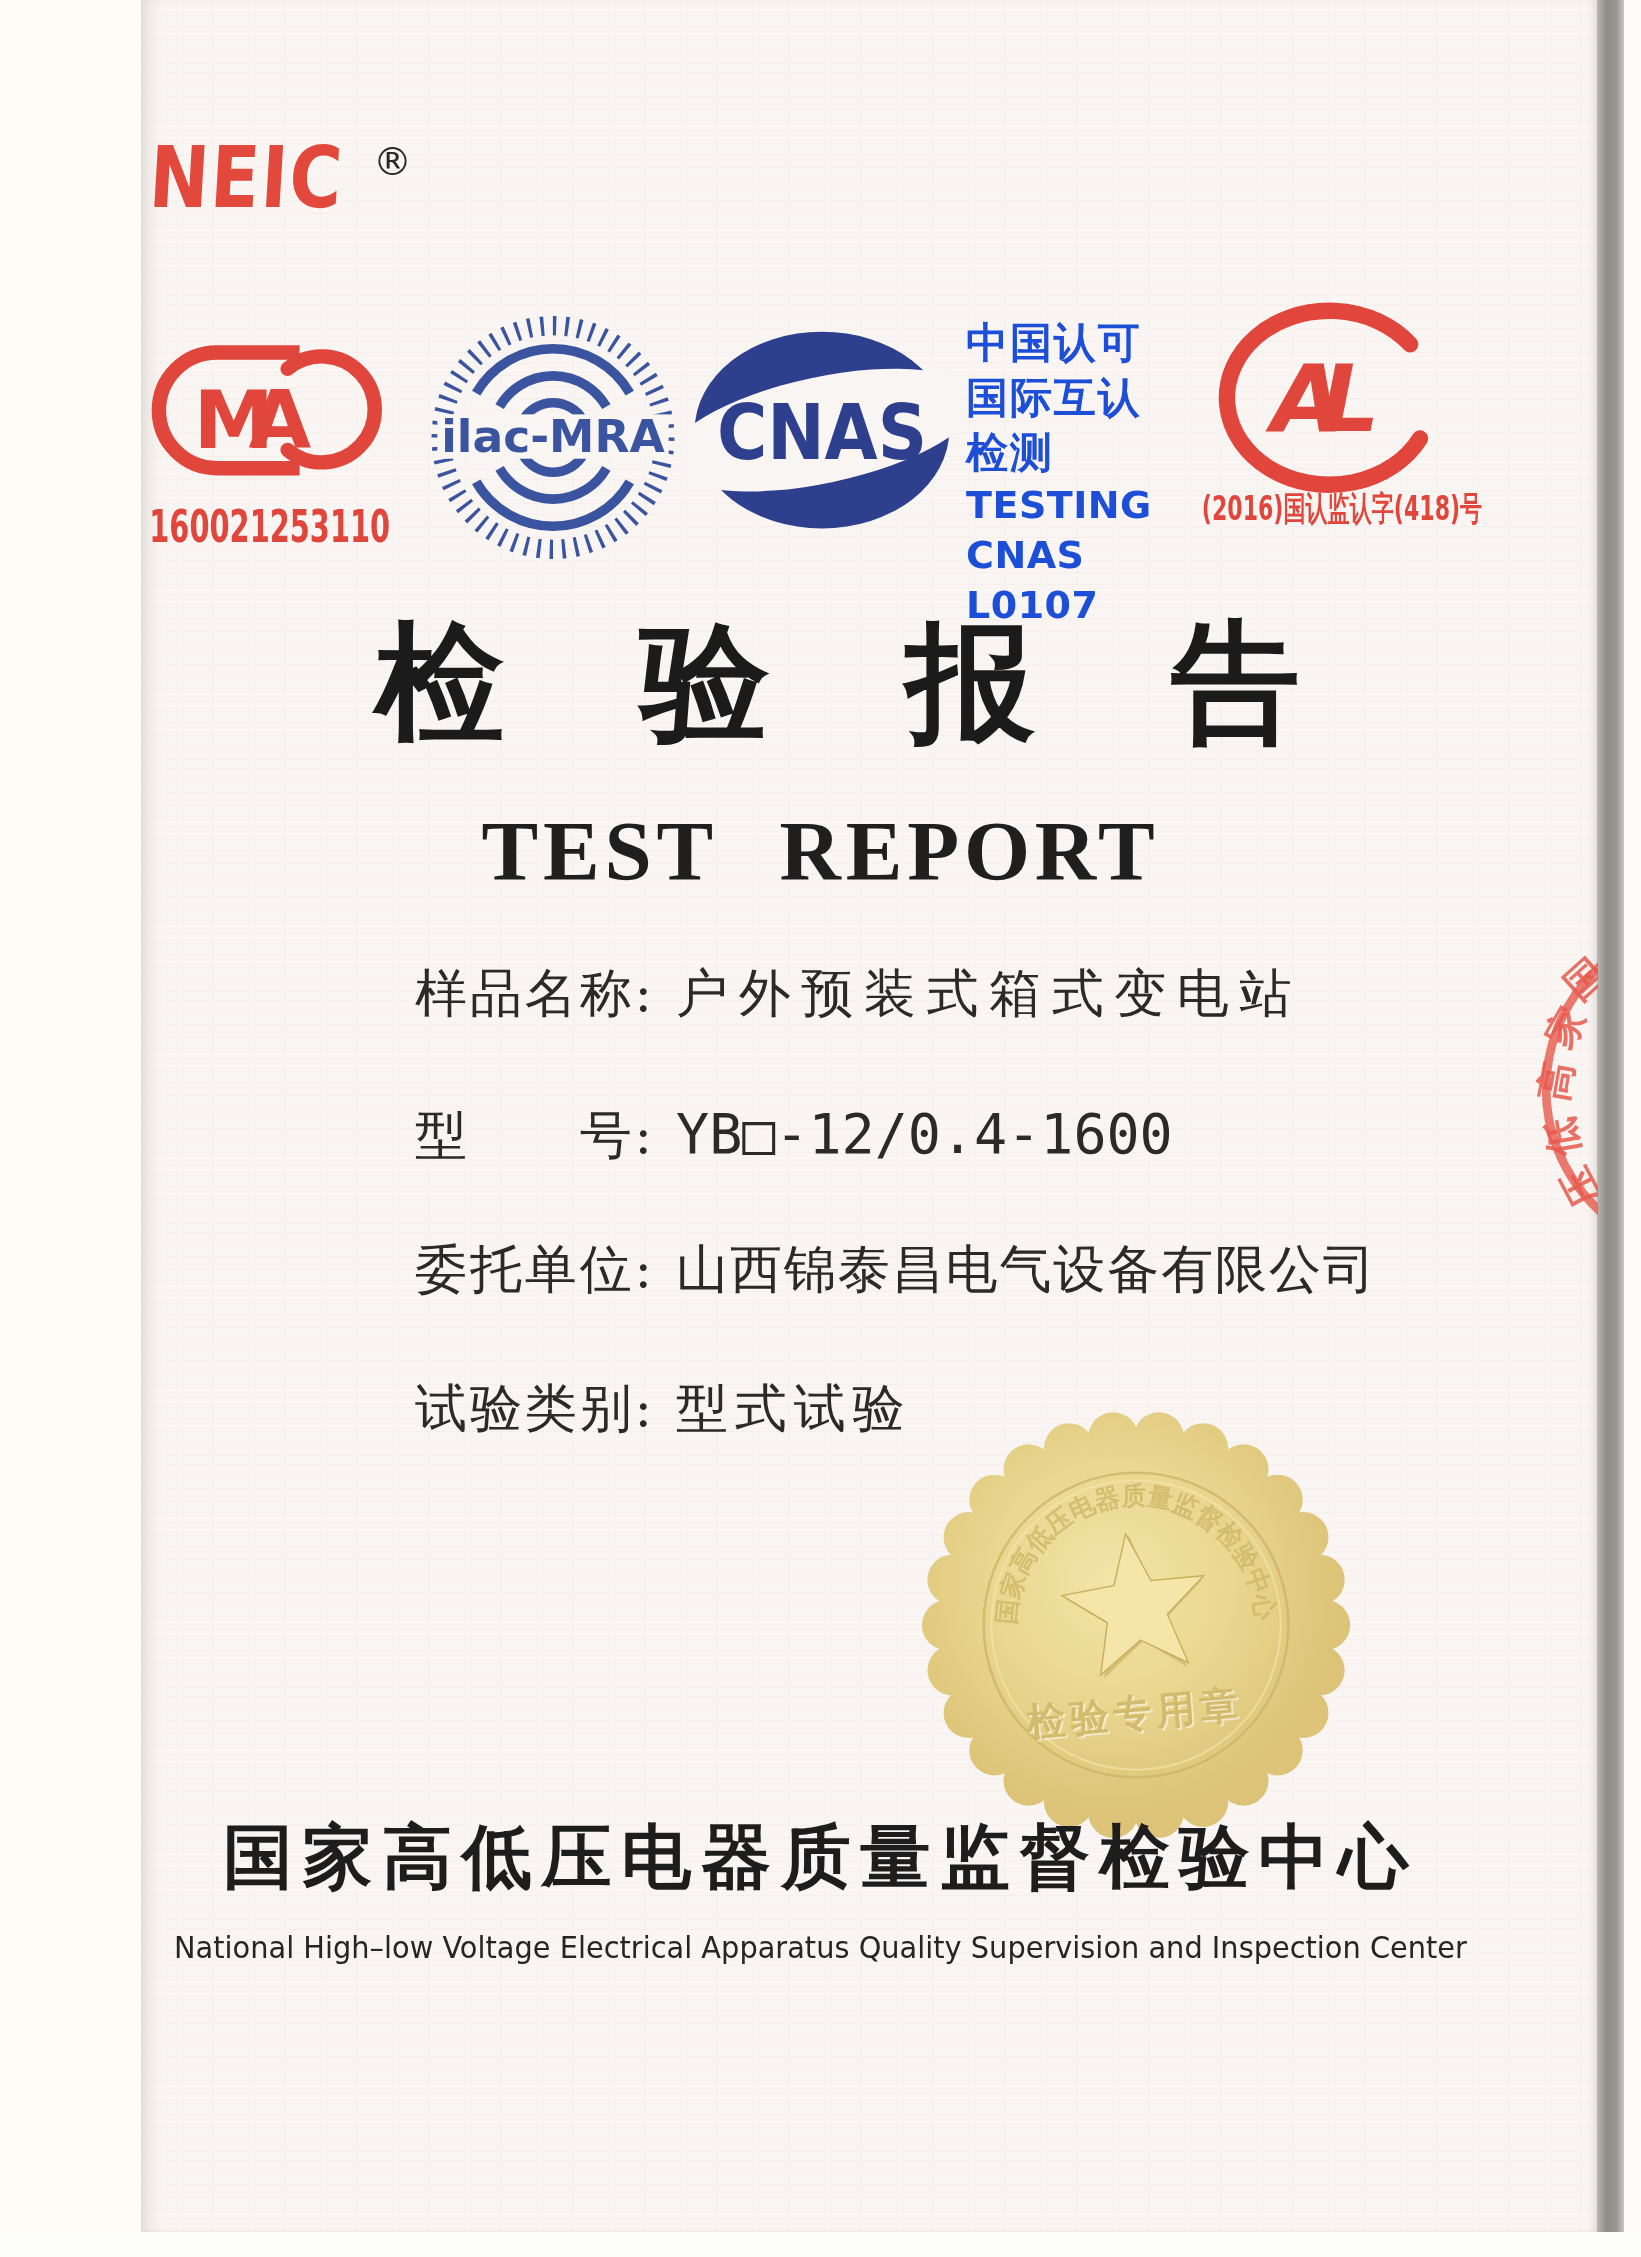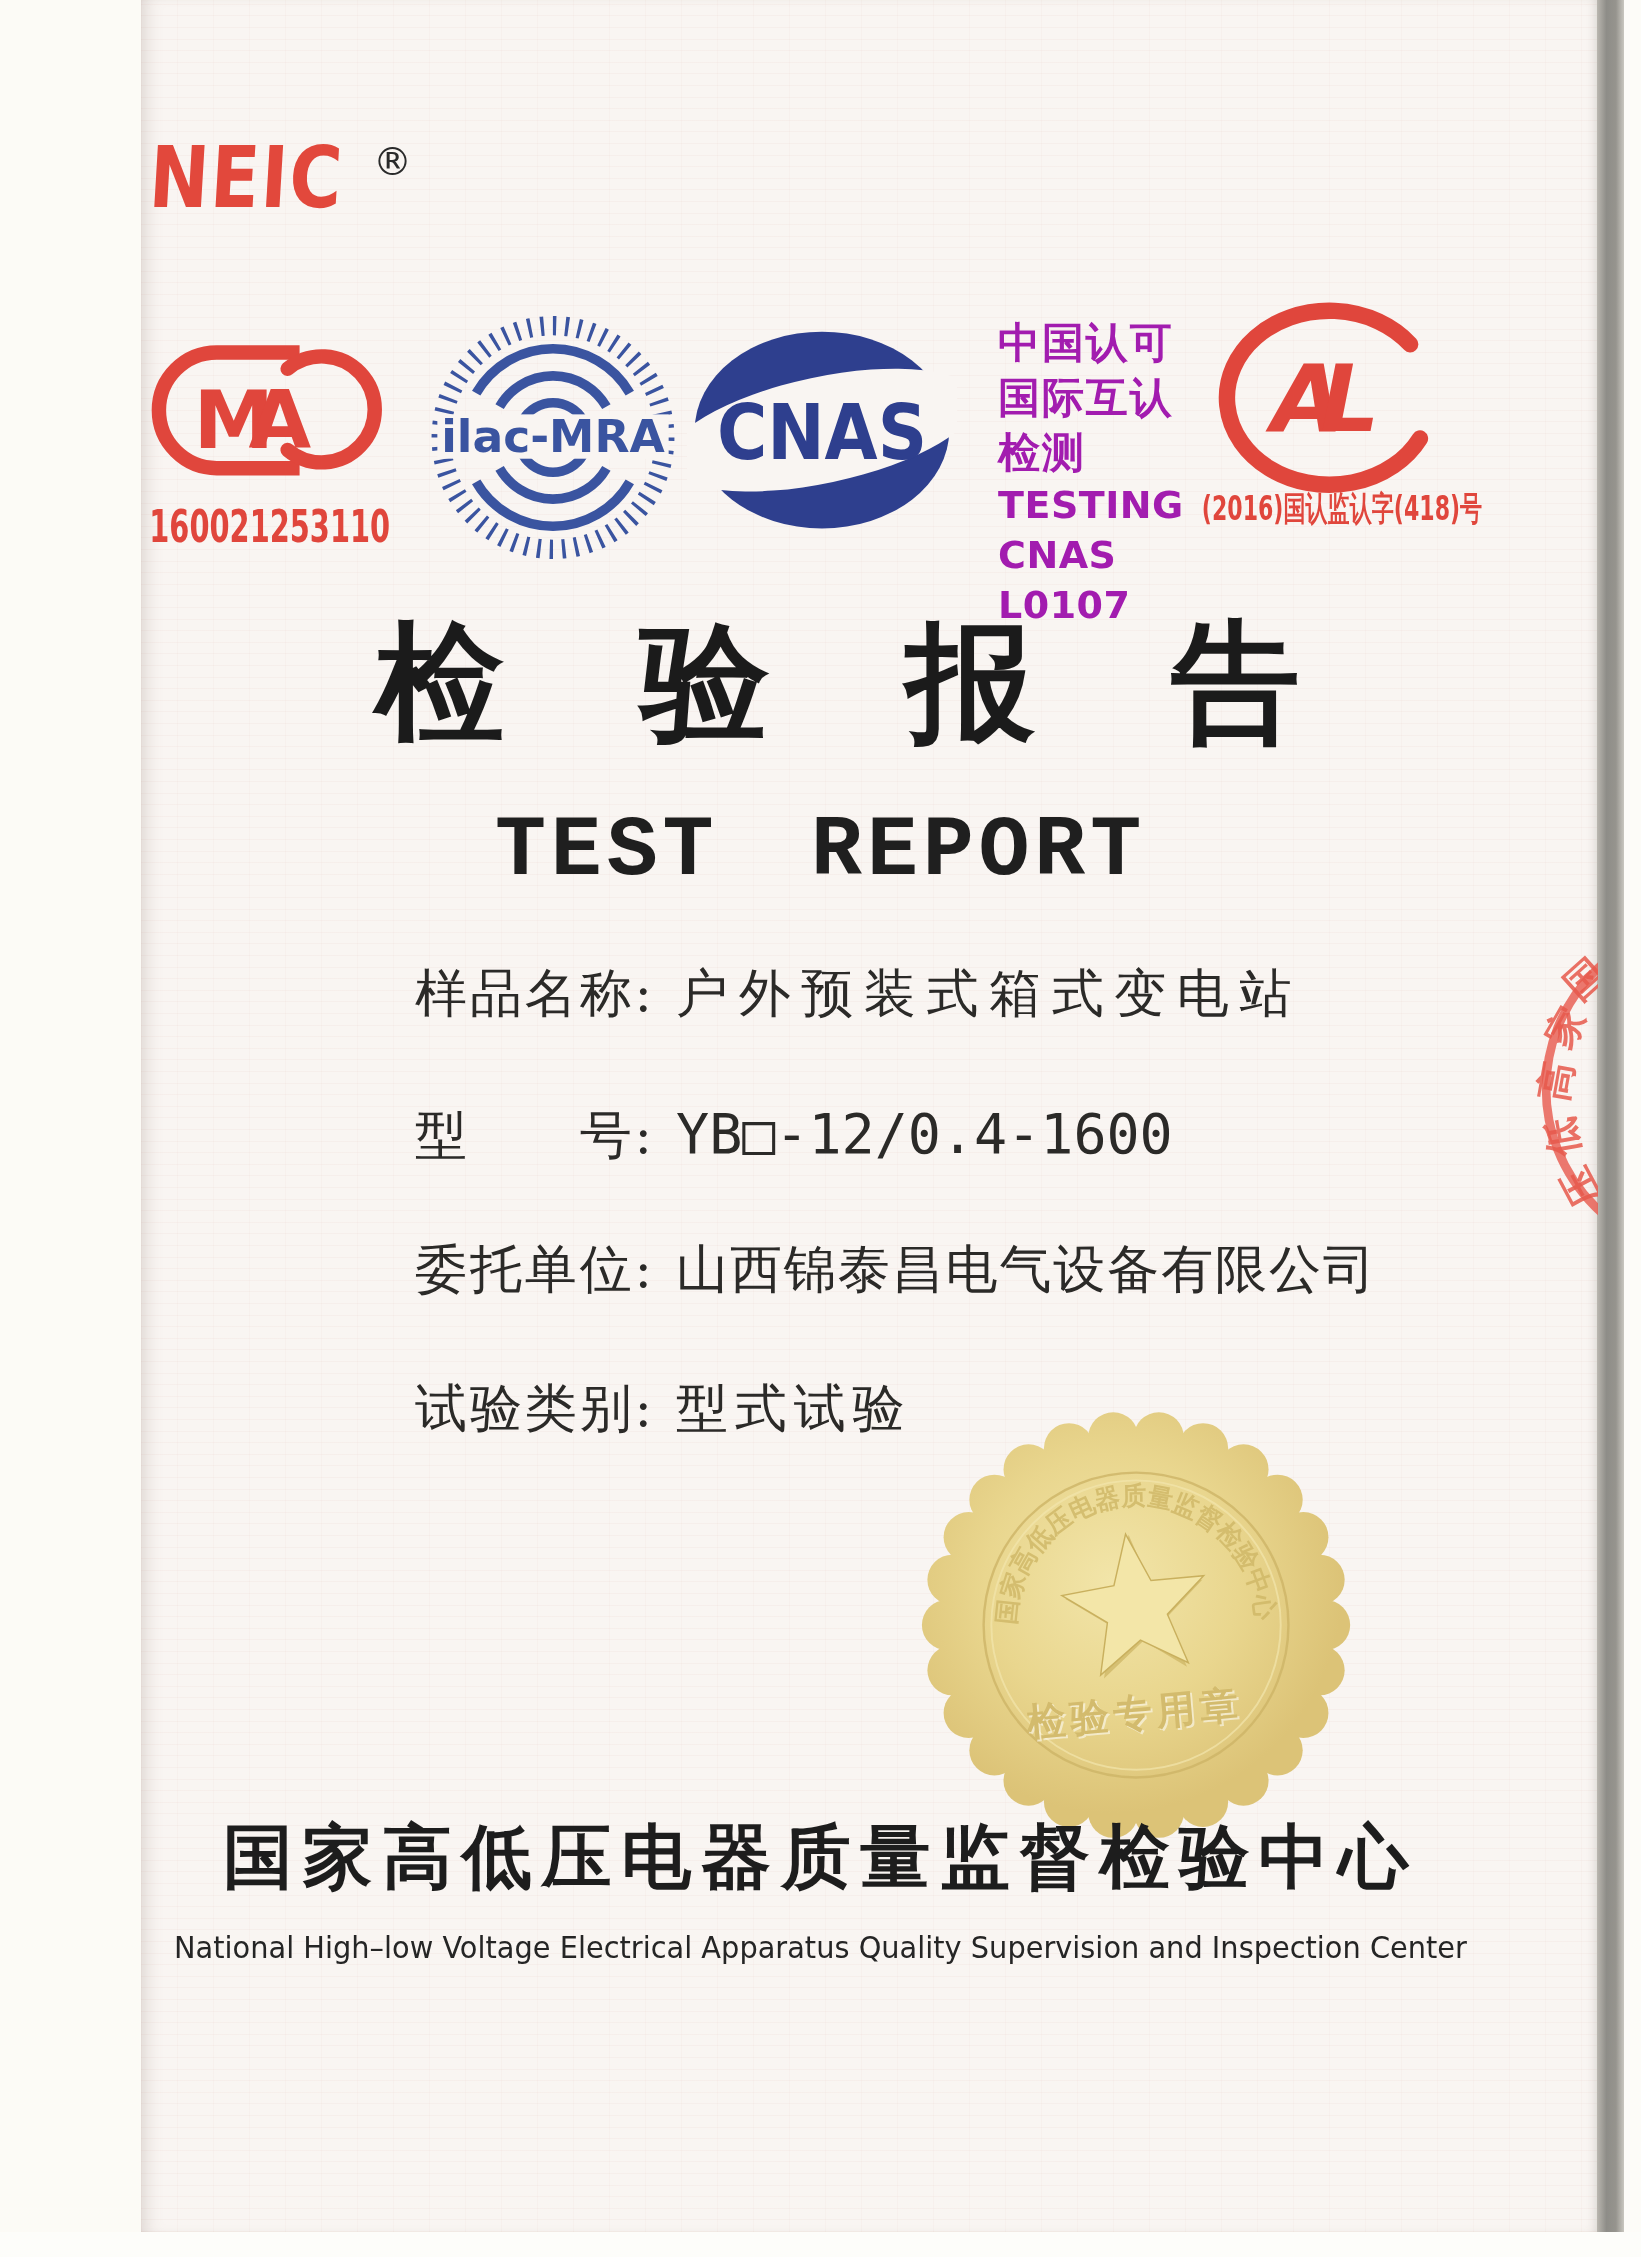--- a/index.html
+++ b/index.html
@@ -23,29 +23,29 @@
   .brand-reg{position:absolute;left:226px;top:3.9px;font-size:39px;color:#2a2a2a;font-weight:400;}
 
   
   .report-no{position:absolute;left:1068px;top:241px;font-family:"DejaVu Sans Mono","Liberation Mono",monospace;
         font-size:44px;color:#2f2d2b;letter-spacing:1.9px;white-space:pre;}
   .no-label{position:relative;margin-right:25px;}
   .no-label::after{content:"";position:absolute;left:28px;bottom:-1.9px;width:23px;height:2.9px;background:#2f2d2b;}
 
   
   .mark{position:absolute;}
-  .acc-text{position:absolute;left:998px;top:315px;width:241px;color:#a21caf;}
+  .acc-text{position:absolute;left:966px;top:315px;width:241px;color:#1d4ed8;}
   .acc-line-zh{font-size:42px;font-weight:600;line-height:55px;letter-spacing:1.9px;}
   .acc-line-en{font-size:38px;font-weight:800;line-height:50px;letter-spacing:0.5px;}
 
   
   .title-zh{position:absolute;left:375px;top:618px;width:925px;display:flex;justify-content:space-between;
         font-size:129px;font-weight:900;color:#1b1b1b;line-height:1;}
   .title-en{position:absolute;left:0;top:809px;width:1641px;text-align:center;
-        font-family:Liberation Mono, monospace;font-weight:700;font-size:85px;
+        font-family:Liberation Serif, serif;font-weight:700;font-size:85px;
         letter-spacing:4.8px;word-spacing:37px;color:#1f1f1f;line-height:1;}
 
   
   .field{position:absolute;left:415px;white-space:pre;color:#2b2a28;
         font-family:"DejaVu Serif","Liberation Serif",serif;font-size:52px;line-height:1.15;}
   .field .lbl{letter-spacing:2.9px;}
   .field .val{margin-left:21px;}
   .f1{top:964px;} .f1 .val{letter-spacing:10.6px;}
   .f2{top:1103px;} .f2 .val{font-family:"DejaVu Sans Mono","Liberation Mono",monospace;font-size:55px;letter-spacing:0;}
   .f3{top:1240px;} .f3 .val{letter-spacing:1.9px;}

